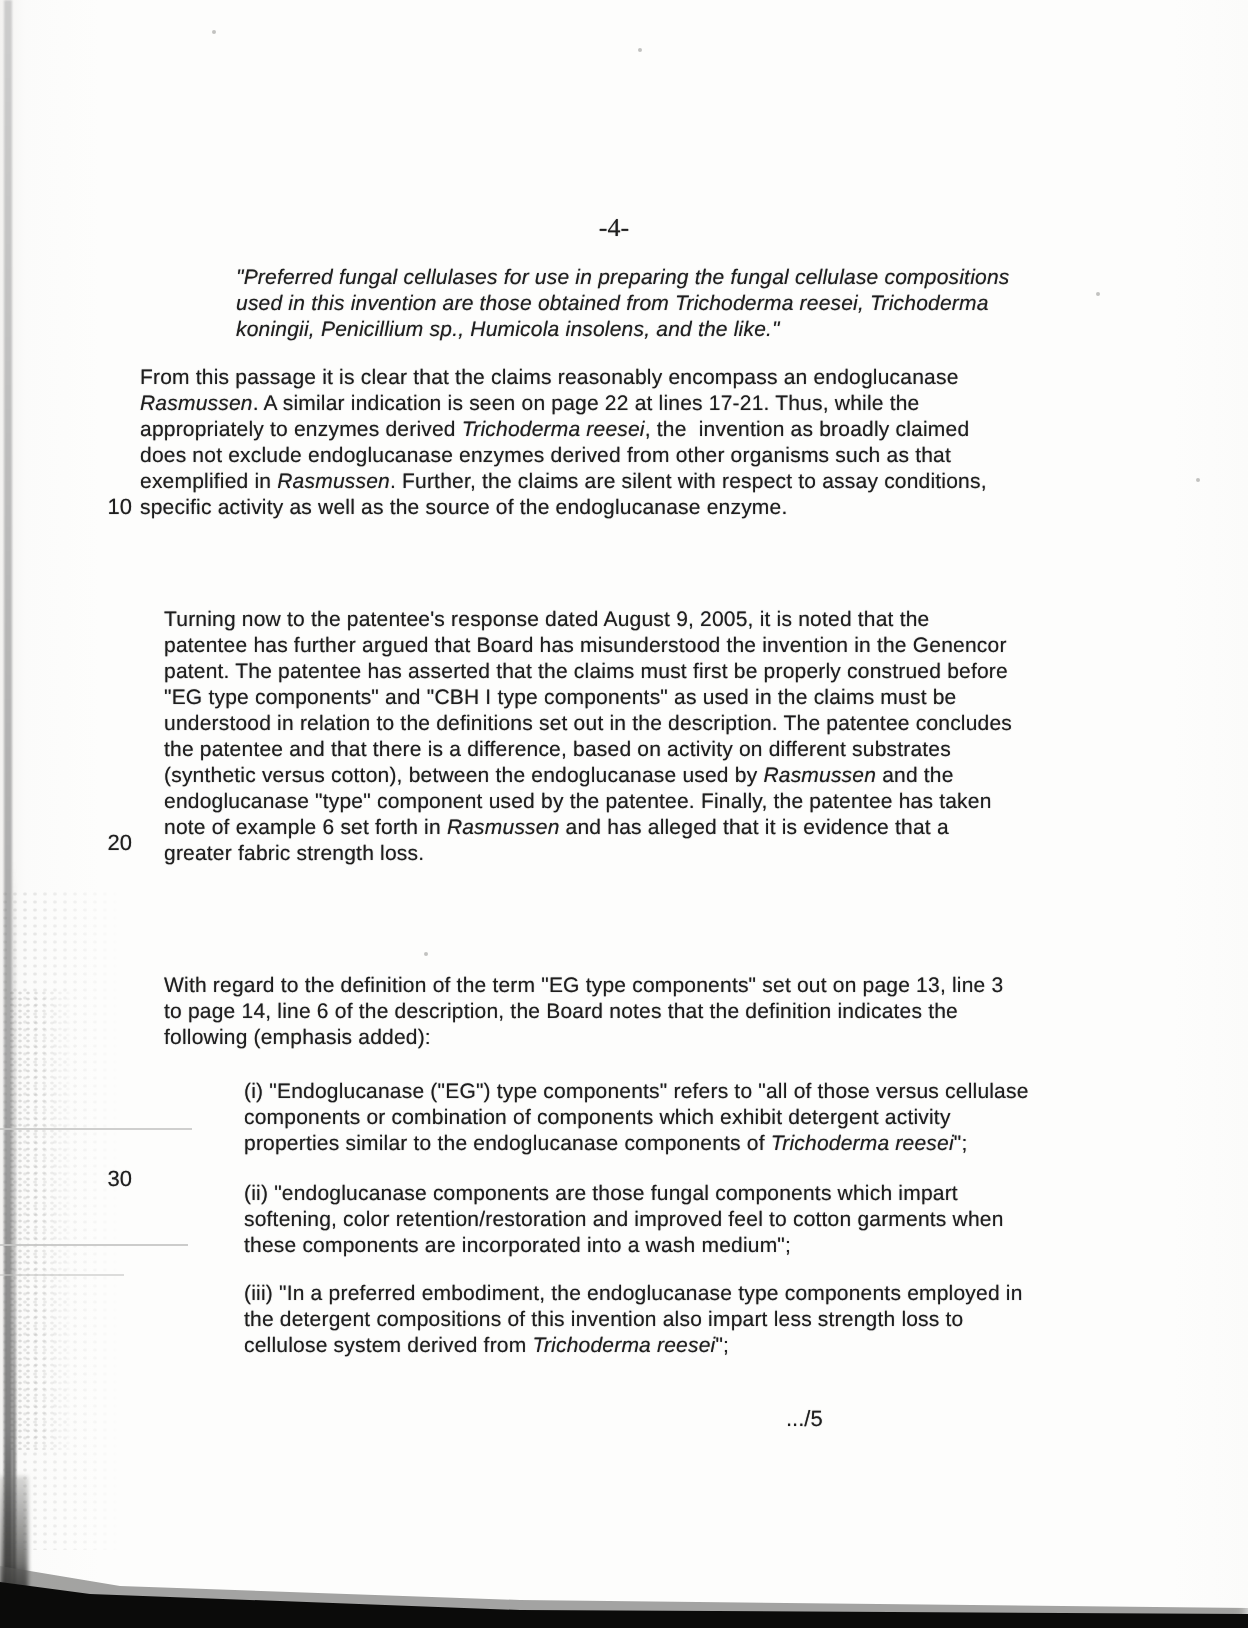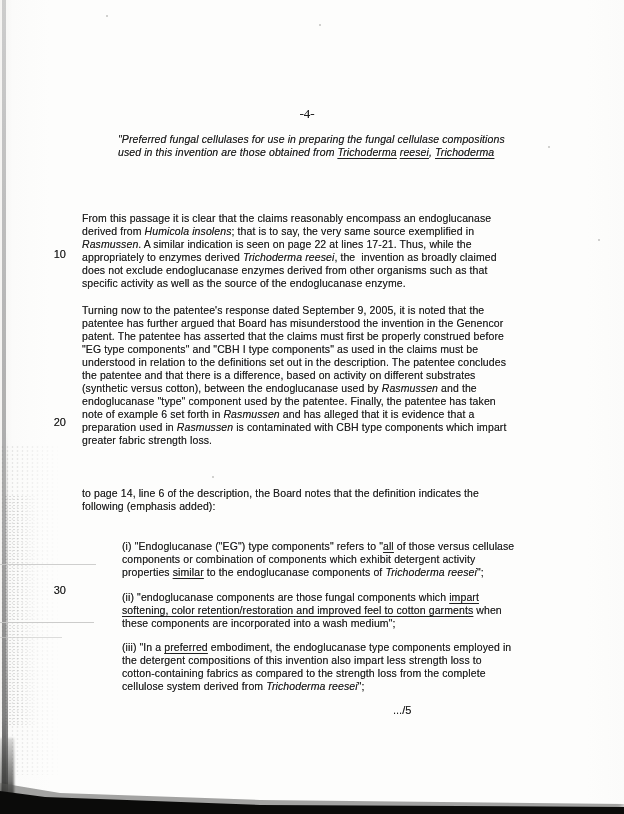--- a/index.html
+++ b/index.html
@@ -7,26 +7,26 @@
   .page{
     position:relative;width:624px;height:814px;overflow:hidden;
     background:linear-gradient(90deg,#f4f3f1 0,#fbfbfa 2%,#fdfdfc 8%,#fdfdfc 94%,#fbfbfa 100%);
     font-family:"Liberation Sans","DejaVu Sans",sans-serif;
     color:#1e1e1e;
   }
   .txt{position:absolute;font-size:10.5px;letter-spacing:.1px;
        text-shadow:0 0 .5px rgba(25,25,25,.6);}
   .tline{height:13px;line-height:13px;white-space:pre;}
   .s-i{font-style:italic;}
-  .s-u{text-decoration:underline;text-underline-offset:1.5px;text-decoration-thickness:1px;}
+  .s-u{text-underline-offset:1.5px;text-decoration-thickness:1px;}
   .pagenum{position:absolute;top:106px;left:262px;width:90px;text-align:center;
            font-family:"Liberation Serif","DejaVu Serif",serif;font-size:13px;
            text-shadow:0 0 .5px rgba(25,25,25,.6);}
   .quote{top:133px;left:118px;}
-  .p1{top:183px;left:82px;margin-top:29px;}
+  .p1{top:183px;left:70px;}
   .p2{top:304px;left:82px;}
   .p3{top:487px;left:82px;}
   .item-i{top:540px;left:122px;}
   .item-ii{top:591px;left:122px;}
   .item-iii{top:641px;left:122px;}
   .marginnum{position:absolute;left:44px;width:22px;font-size:11px;text-align:right;
              text-shadow:0 0 .5px rgba(25,25,25,.6);}
   .n10{top:248px;}
   .n20{top:416px;}
   .n30{top:584px;}
@@ -82,60 +82,60 @@
 
   <div class="pagenum">-4-</div>
 
   <div class="marginnum n10">10</div>
   <div class="marginnum n20">20</div>
   <div class="marginnum n30">30</div>
 
   <div class="txt quote">
       <div class="tline"><span class="s-i">"Preferred fungal cellulases for use in preparing the fungal cellulase compositions</span></div>
       <div class="tline"><span class="s-i">used in this invention are those obtained from </span><span class="s-i s-u">Trichoderma</span><span class="s-i"> </span><span class="s-i s-u">reesei</span><span class="s-i">, </span><span class="s-i s-u">Trichoderma</span></div>
+      <div class="tline"><span class="s-i s-u">koningii</span><span class="s-i">, </span><span class="s-i s-u">Penicillium</span><span class="s-i"> </span><span class="s-i s-u">sp.</span><span class="s-i">, </span><span class="s-i s-u">Humicola</span><span class="s-i"> </span><span class="s-i s-u">insolens</span><span class="s-i">, and the like."</span></div>
     </div>
   <div class="txt p1">
       <div class="tline"><span>From this passage it is clear that the claims reasonably encompass an endoglucanase</span></div>
-      <div class="tline"><span>derived from </span><span class="s-i">Humicola insolens</span><span>; that is to say, the very same source exemplified in</span></div>
       <div class="tline"><span class="s-i">Rasmussen</span><span>. A similar indication is seen on page 22 at lines 17-21. Thus, while the</span></div>
       <div class="tline"><span>appropriately to enzymes derived </span><span class="s-i">Trichoderma reesei</span><span>, the  invention as broadly claimed</span></div>
       <div class="tline"><span>does not exclude endoglucanase enzymes derived from other organisms such as that</span></div>
+      <div class="tline"><span>exemplified in </span><span class="s-i">Rasmussen</span><span>. Further, the claims are silent with respect to assay conditions,</span></div>
       <div class="tline"><span>specific activity as well as the source of the endoglucanase enzyme.</span></div>
     </div>
   <div class="txt p2">
-      <div class="tline"><span>Turning now to the patentee's response dated September 9, 2005, it is noted that the</span></div>
+      <div class="tline"><span>Turning now to the patentee's response dated August 9, 2005, it is noted that the</span></div>
       <div class="tline"><span>patentee has further argued that Board has misunderstood the invention in the Genencor</span></div>
       <div class="tline"><span>patent. The patentee has asserted that the claims must first be properly construed before</span></div>
       <div class="tline"><span>"EG type components" and "CBH I type components" as used in the claims must be</span></div>
       <div class="tline"><span>understood in relation to the definitions set out in the description. The patentee concludes</span></div>
       <div class="tline"><span>the patentee and that there is a difference, based on activity on different substrates</span></div>
       <div class="tline"><span>(synthetic versus cotton), between the endoglucanase used by </span><span class="s-i">Rasmussen</span><span> and the</span></div>
       <div class="tline"><span>endoglucanase "type" component used by the patentee. Finally, the patentee has taken</span></div>
       <div class="tline"><span>note of example 6 set forth in </span><span class="s-i">Rasmussen</span><span> and has alleged that it is evidence that a</span></div>
-      <div class="tline"><span>preparation used in </span><span class="s-i">Rasmussen</span><span> is contaminated with CBH type components which impart</span></div>
       <div class="tline"><span>greater fabric strength loss.</span></div>
     </div>
   <div class="txt p3">
+      <div class="tline"><span>With regard to the definition of the term "EG type components" set out on page 13, line 3</span></div>
       <div class="tline"><span>to page 14, line 6 of the description, the Board notes that the definition indicates the</span></div>
       <div class="tline"><span>following (emphasis added):</span></div>
     </div>
   <div class="txt item-i">
       <div class="tline"><span>(i) "Endoglucanase ("EG") type components" refers to "</span><span class="s-u">all</span><span> of those versus cellulase</span></div>
       <div class="tline"><span>components or combination of components which exhibit detergent activity</span></div>
       <div class="tline"><span>properties </span><span class="s-u">similar</span><span> to the endoglucanase components of </span><span class="s-i">Trichoderma reesei</span><span>";</span></div>
     </div>
   <div class="txt item-ii">
       <div class="tline"><span>(ii) "endoglucanase components are those fungal components which </span><span class="s-u">impart</span></div>
       <div class="tline"><span class="s-u">softening, color retention/restoration and improved feel to cotton garments</span><span> when</span></div>
       <div class="tline"><span>these components are incorporated into a wash medium";</span></div>
     </div>
   <div class="txt item-iii">
       <div class="tline"><span>(iii) "In a </span><span class="s-u">preferred</span><span> embodiment, the endoglucanase type components employed in</span></div>
       <div class="tline"><span>the detergent compositions of this invention also impart less strength loss to</span></div>
-      <div class="tline"><span>cotton-containing fabrics as compared to the strength loss from the complete</span></div>
       <div class="tline"><span>cellulose system derived from </span><span class="s-i">Trichoderma reesei</span><span>";</span></div>
     </div>
 
   <div class="footer">.../5</div>
 
   <div class="corner-wedge"></div>
   <div class="band-shadow"></div>
   <div class="band-black"></div>
 </div>
 

